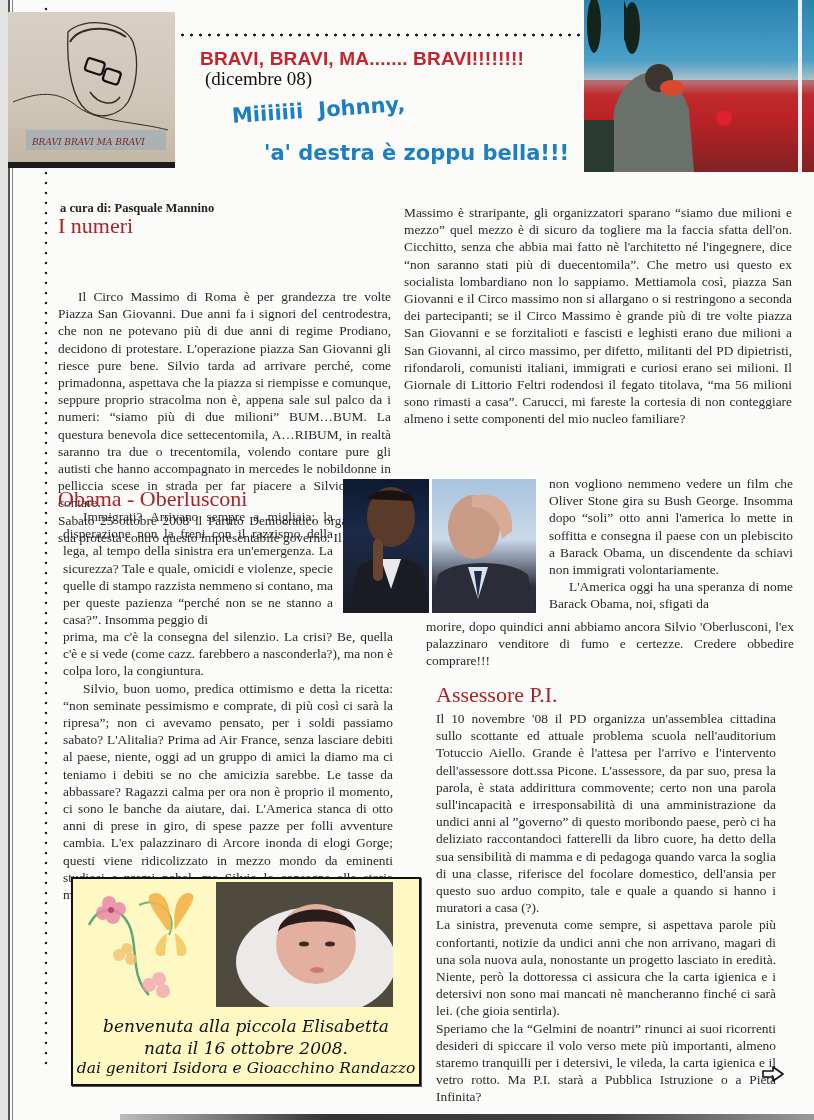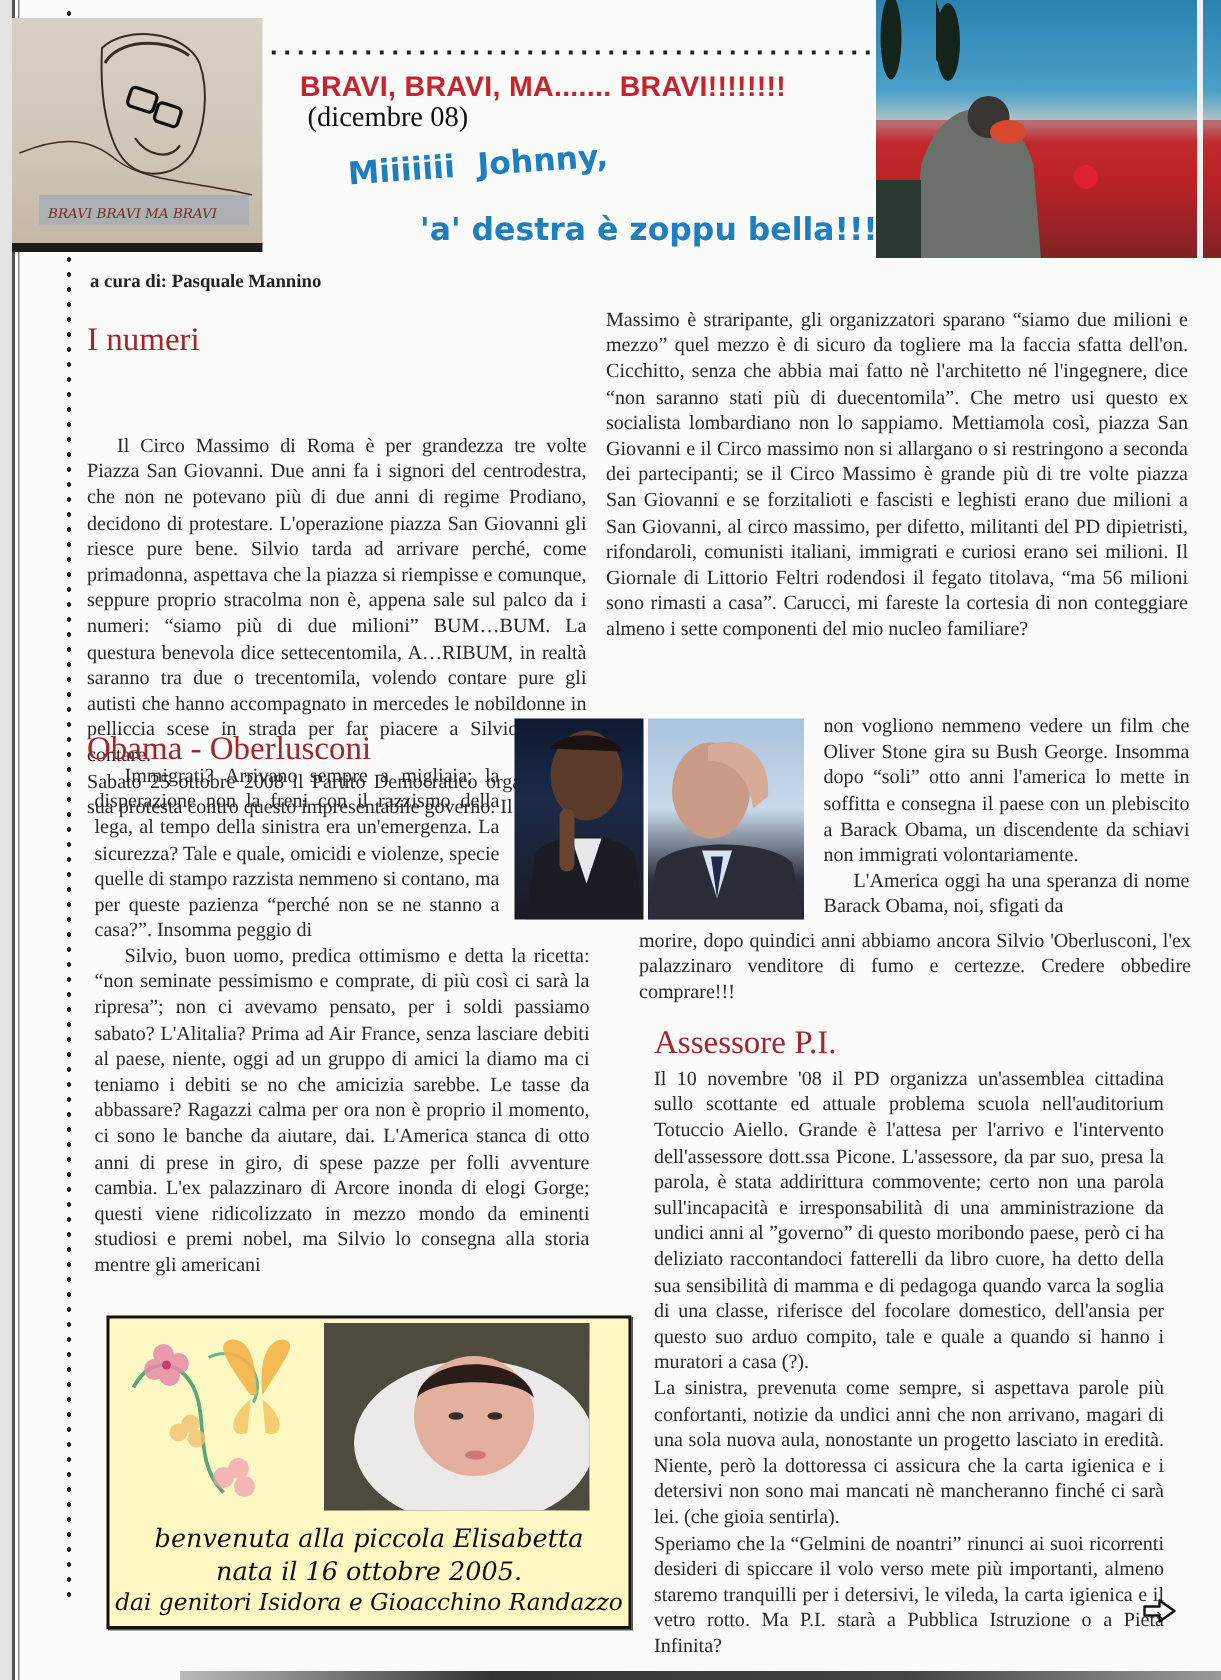--- a/index.html
+++ b/index.html
@@ -23,22 +23,22 @@
   .sketch { position: absolute; left: 8px; top: 12px; width: 167px; height: 150px;
     background: linear-gradient(180deg, #d8d0c4 0%, #cfc6b8 60%, #c3b7a5 100%); border-bottom: 6px solid #1c1c1c; overflow: hidden; }
   .sketch svg { position: absolute; left: 0; top: 0; }
   .crowd { position: absolute; left: 584px; top: 0; width: 230px; height: 172px; overflow: hidden;
     background: linear-gradient(180deg, #2a82b0 0%, #4aa0c8 35%, #b8c6c8 48%, #c33 55%, #b22 70%, #402020 100%); }
   .crowd .sep { position: absolute; left: 214px; top: 0; width: 4px; height: 172px; background: #f0f0f0; }
 
   .title-red { position: absolute; left: 200px; top: 48px; font-family: "Liberation Sans", "DejaVu Sans", sans-serif; font-weight: bold; color: #c8232c; font-size: 19px; letter-spacing: 0.2px; }
   .title-date { position: absolute; left: 205px; top: 68px; font-weight: normal; font-size: 19px; color: #111; }
   .title-blue1 { position: absolute; left: 232px; top: 104px; font-family: "DejaVu Sans", sans-serif; font-weight: bold; color: #1d7fc0; font-size: 21px; transform: rotate(-4deg); transform-origin: left center; word-spacing: 8px; }
-  .title-blue2 { position: absolute; left: 280px; top: 141px; font-family: "DejaVu Sans", sans-serif; font-weight: bold; color: #1d7fc0; font-size: 21px; }
-  .byline { position: absolute; left: 60px; top: 180px; font-size: 12.5px; font-weight: bold; color: #222; }
+  .title-blue2 { position: absolute; left: 264px; top: 141px; font-family: "DejaVu Sans", sans-serif; font-weight: bold; color: #1d7fc0; font-size: 21px; }
+  .byline { position: absolute; left: 60px; top: 201px; font-size: 12.5px; font-weight: bold; color: #222; }
 
   .h-section { position: absolute; font-weight: normal; color: #a6252a; font-size: 22px; font-family: "Liberation Serif", serif; }
   .para { position: absolute; font-size: 13.4px; line-height: 17.2px; text-align: justify; color: #2a2a2a; }
   .para p { margin: 0; }
   .indent { text-indent: 20px; }
 
   .photo-obama { position: absolute; left: 343px; top: 479px; width: 86px; height: 134px; background: linear-gradient(180deg, #0d1a30 0%, #1a2a48 40%, #1b1b25 100%); overflow: hidden; }
   .photo-silvio { position: absolute; left: 432px; top: 479px; width: 104px; height: 134px; background: linear-gradient(180deg, #a9c3de 0%, #c9d9ea 45%, #2d3140 80%, #232530 100%); overflow: hidden; }
 
   .birth-box { position: absolute; left: 71px; top: 877px; width: 346px; height: 205px; border: 2.5px solid #111; background: #fef9c3; box-shadow: 1px 1px 0 #555; }
@@ -117,20 +117,21 @@
     <path d="M0 134 L6 96 C20 80,80 80,96 96 L104 134 Z" fill="#2a2c38"></path>
     <path d="M36 88 L46 120 L56 88 Z" fill="#d8e4f0"></path>
     <path d="M42 92 L46 120 L50 92 Z" fill="#1e2a48"></path>
   </svg>
 </div>
 
 <div class="para" style="left:63px;top:508px;width:270px;">
   <p class="indent">Immigrati? Arrivano sempre a migliaia; la disperazione non la freni con il razzismo della lega,  al tempo della sinistra era un'emergenza. La sicurezza?  Tale e quale, omicidi e violenze, specie quelle di stampo razzista nemmeno si contano, ma per queste pazienza “perché non se ne stanno a casa?”. Insomma peggio di</p>
 </div>
 <div class="para" style="left:63px;top:628px;width:330px;">
+  <p>prima, ma c'è la consegna del silenzio. La crisi?  Be, quella c'è e si vede (come cazz. farebbero a nasconderla?), ma non è colpa loro, la congiuntura.</p>
   <p class="indent">Silvio, buon uomo, predica ottimismo e detta la ricetta: “non seminate pessimismo e comprate, di più così ci sarà la ripresa”; non ci avevamo pensato, per i soldi passiamo sabato? L'Alitalia? Prima ad Air France, senza lasciare debiti al paese, niente, oggi ad un gruppo di amici la diamo ma ci teniamo i debiti se no che amicizia sarebbe. Le tasse da abbassare? Ragazzi calma per ora non è proprio il momento, ci sono le banche da aiutare, dai. L'America stanca di otto anni di prese in giro, di spese pazze per folli avventure cambia. L'ex palazzinaro di Arcore inonda di elogi Gorge; questi viene ridicolizzato in mezzo mondo da eminenti studiosi e premi nobel, ma Silvio lo consegna alla storia mentre gli americani</p>
 </div>
 <div class="para" style="left:549px;top:475px;width:244px;">
   <p>non vogliono nemmeno vedere un film che Oliver Stone  gira su Bush George. Insomma dopo “soli” otto anni l'america lo mette in soffitta e consegna il paese con un plebiscito a Barack Obama, un discendente da schiavi non immigrati volontariamente.</p>
   <p class="indent">L'America oggi ha una speranza di nome  Barack Obama, noi, sfigati da</p>
 </div>
 <div class="para" style="left:426px;top:618px;width:368px;">
   <p>morire, dopo quindici anni abbiamo ancora Silvio 'Oberlusconi, l'ex palazzinaro venditore di fumo e certezze. Credere obbedire comprare!!!</p>
 </div>
 
@@ -172,21 +173,21 @@
       <rect width="177" height="125" fill="#4e4a3e"></rect>
       <ellipse cx="100" cy="80" rx="80" ry="55" fill="#eceae8"></ellipse>
       <ellipse cx="100" cy="62" rx="40" ry="40" fill="#e3b0a0"></ellipse>
       <path d="M62 50 C66 20,134 20,140 50 C130 36,72 36,62 50 Z" fill="#2a1c18"></path>
       <ellipse cx="88" cy="62" rx="5" ry="2.5" fill="#3a2a2a"></ellipse>
       <ellipse cx="114" cy="62" rx="5" ry="2.5" fill="#3a2a2a"></ellipse>
       <ellipse cx="101" cy="88" rx="7" ry="3" fill="#c9797a"></ellipse>
     </svg>
   </div>
   <div class="birth-text" style="top:137px;font-size:17px;">benvenuta alla piccola Elisabetta</div>
-  <div class="birth-text" style="top:159px;font-size:17px;">nata il 16 ottobre 2005.</div>
+  <div class="birth-text" style="top:159px;font-size:17px;">nata il 16 ottobre 2008.</div>
   <div class="birth-text" style="top:180px;font-size:15.5px;">dai genitori Isidora e Gioacchino Randazzo</div>
 </div>
 
 <svg class="arrow-icon" viewBox="0 0 22 16">
   <path d="M1 5 L11 5 L11 1 L21 8 L11 15 L11 11 L1 11 Z" fill="none" stroke="#111" stroke-width="1.6" stroke-linejoin="round"></path>
 </svg>
 
 <div class="bottom-shadow"></div>
 
 </body></html>

